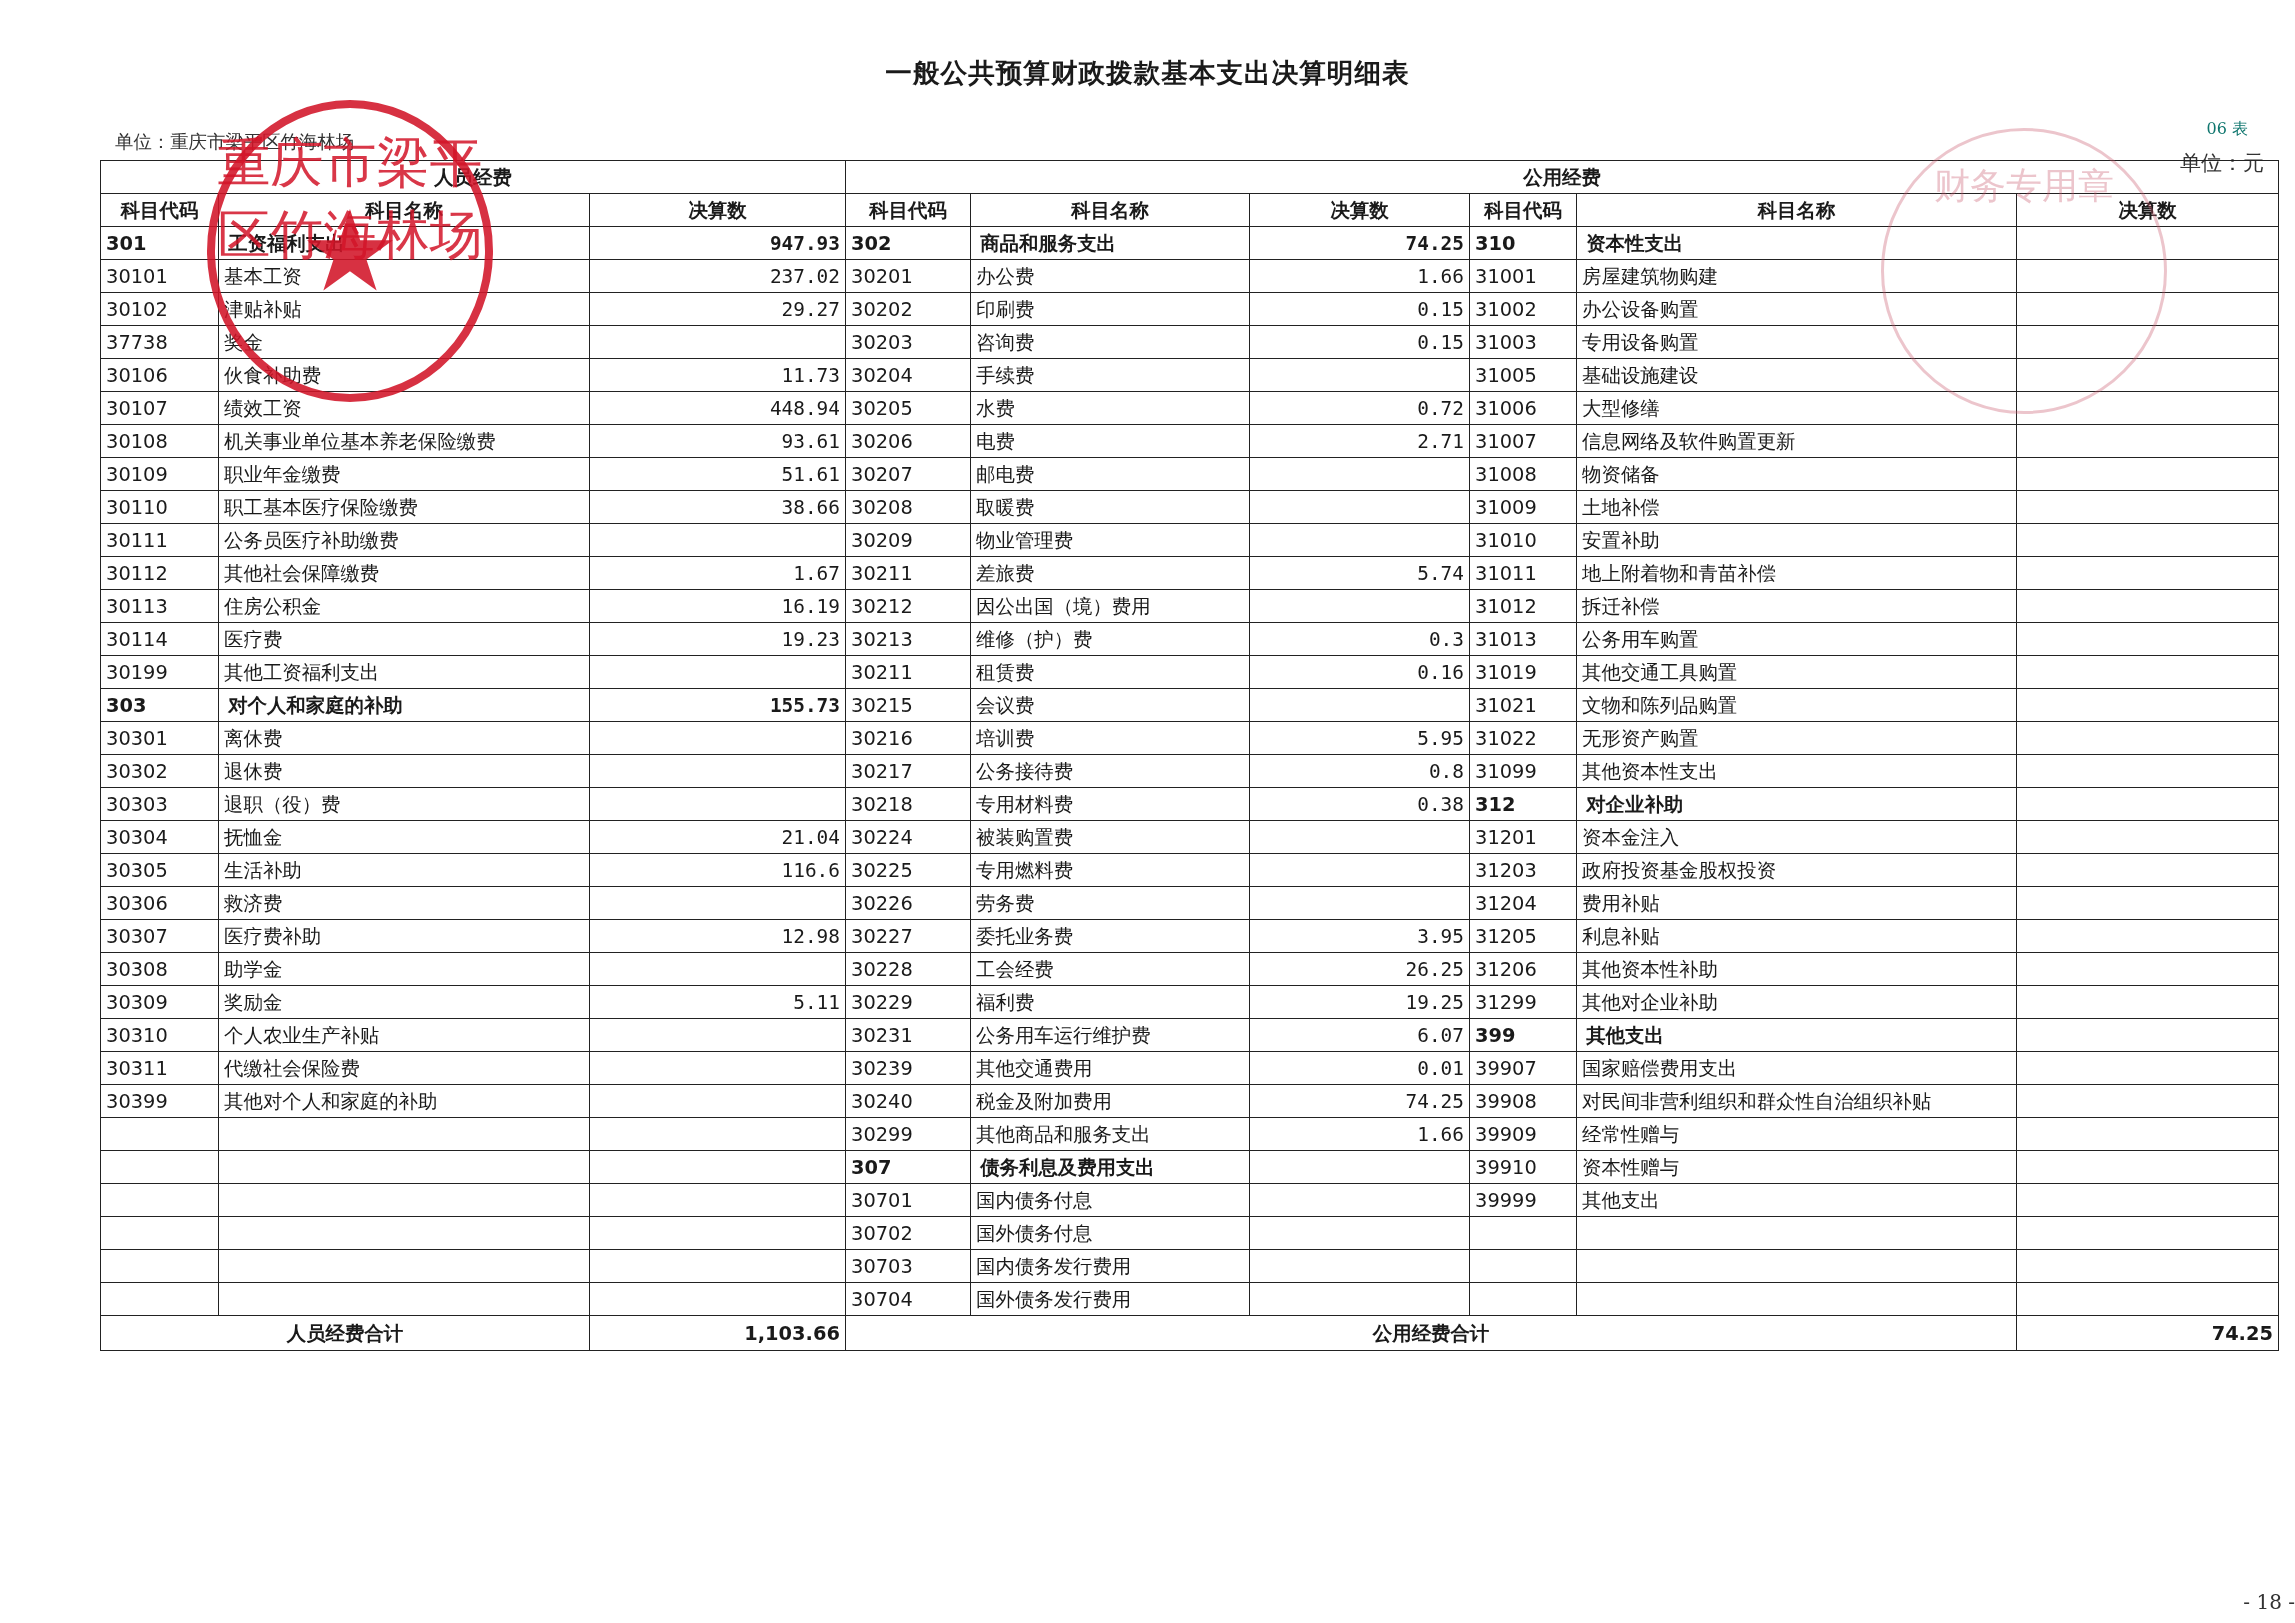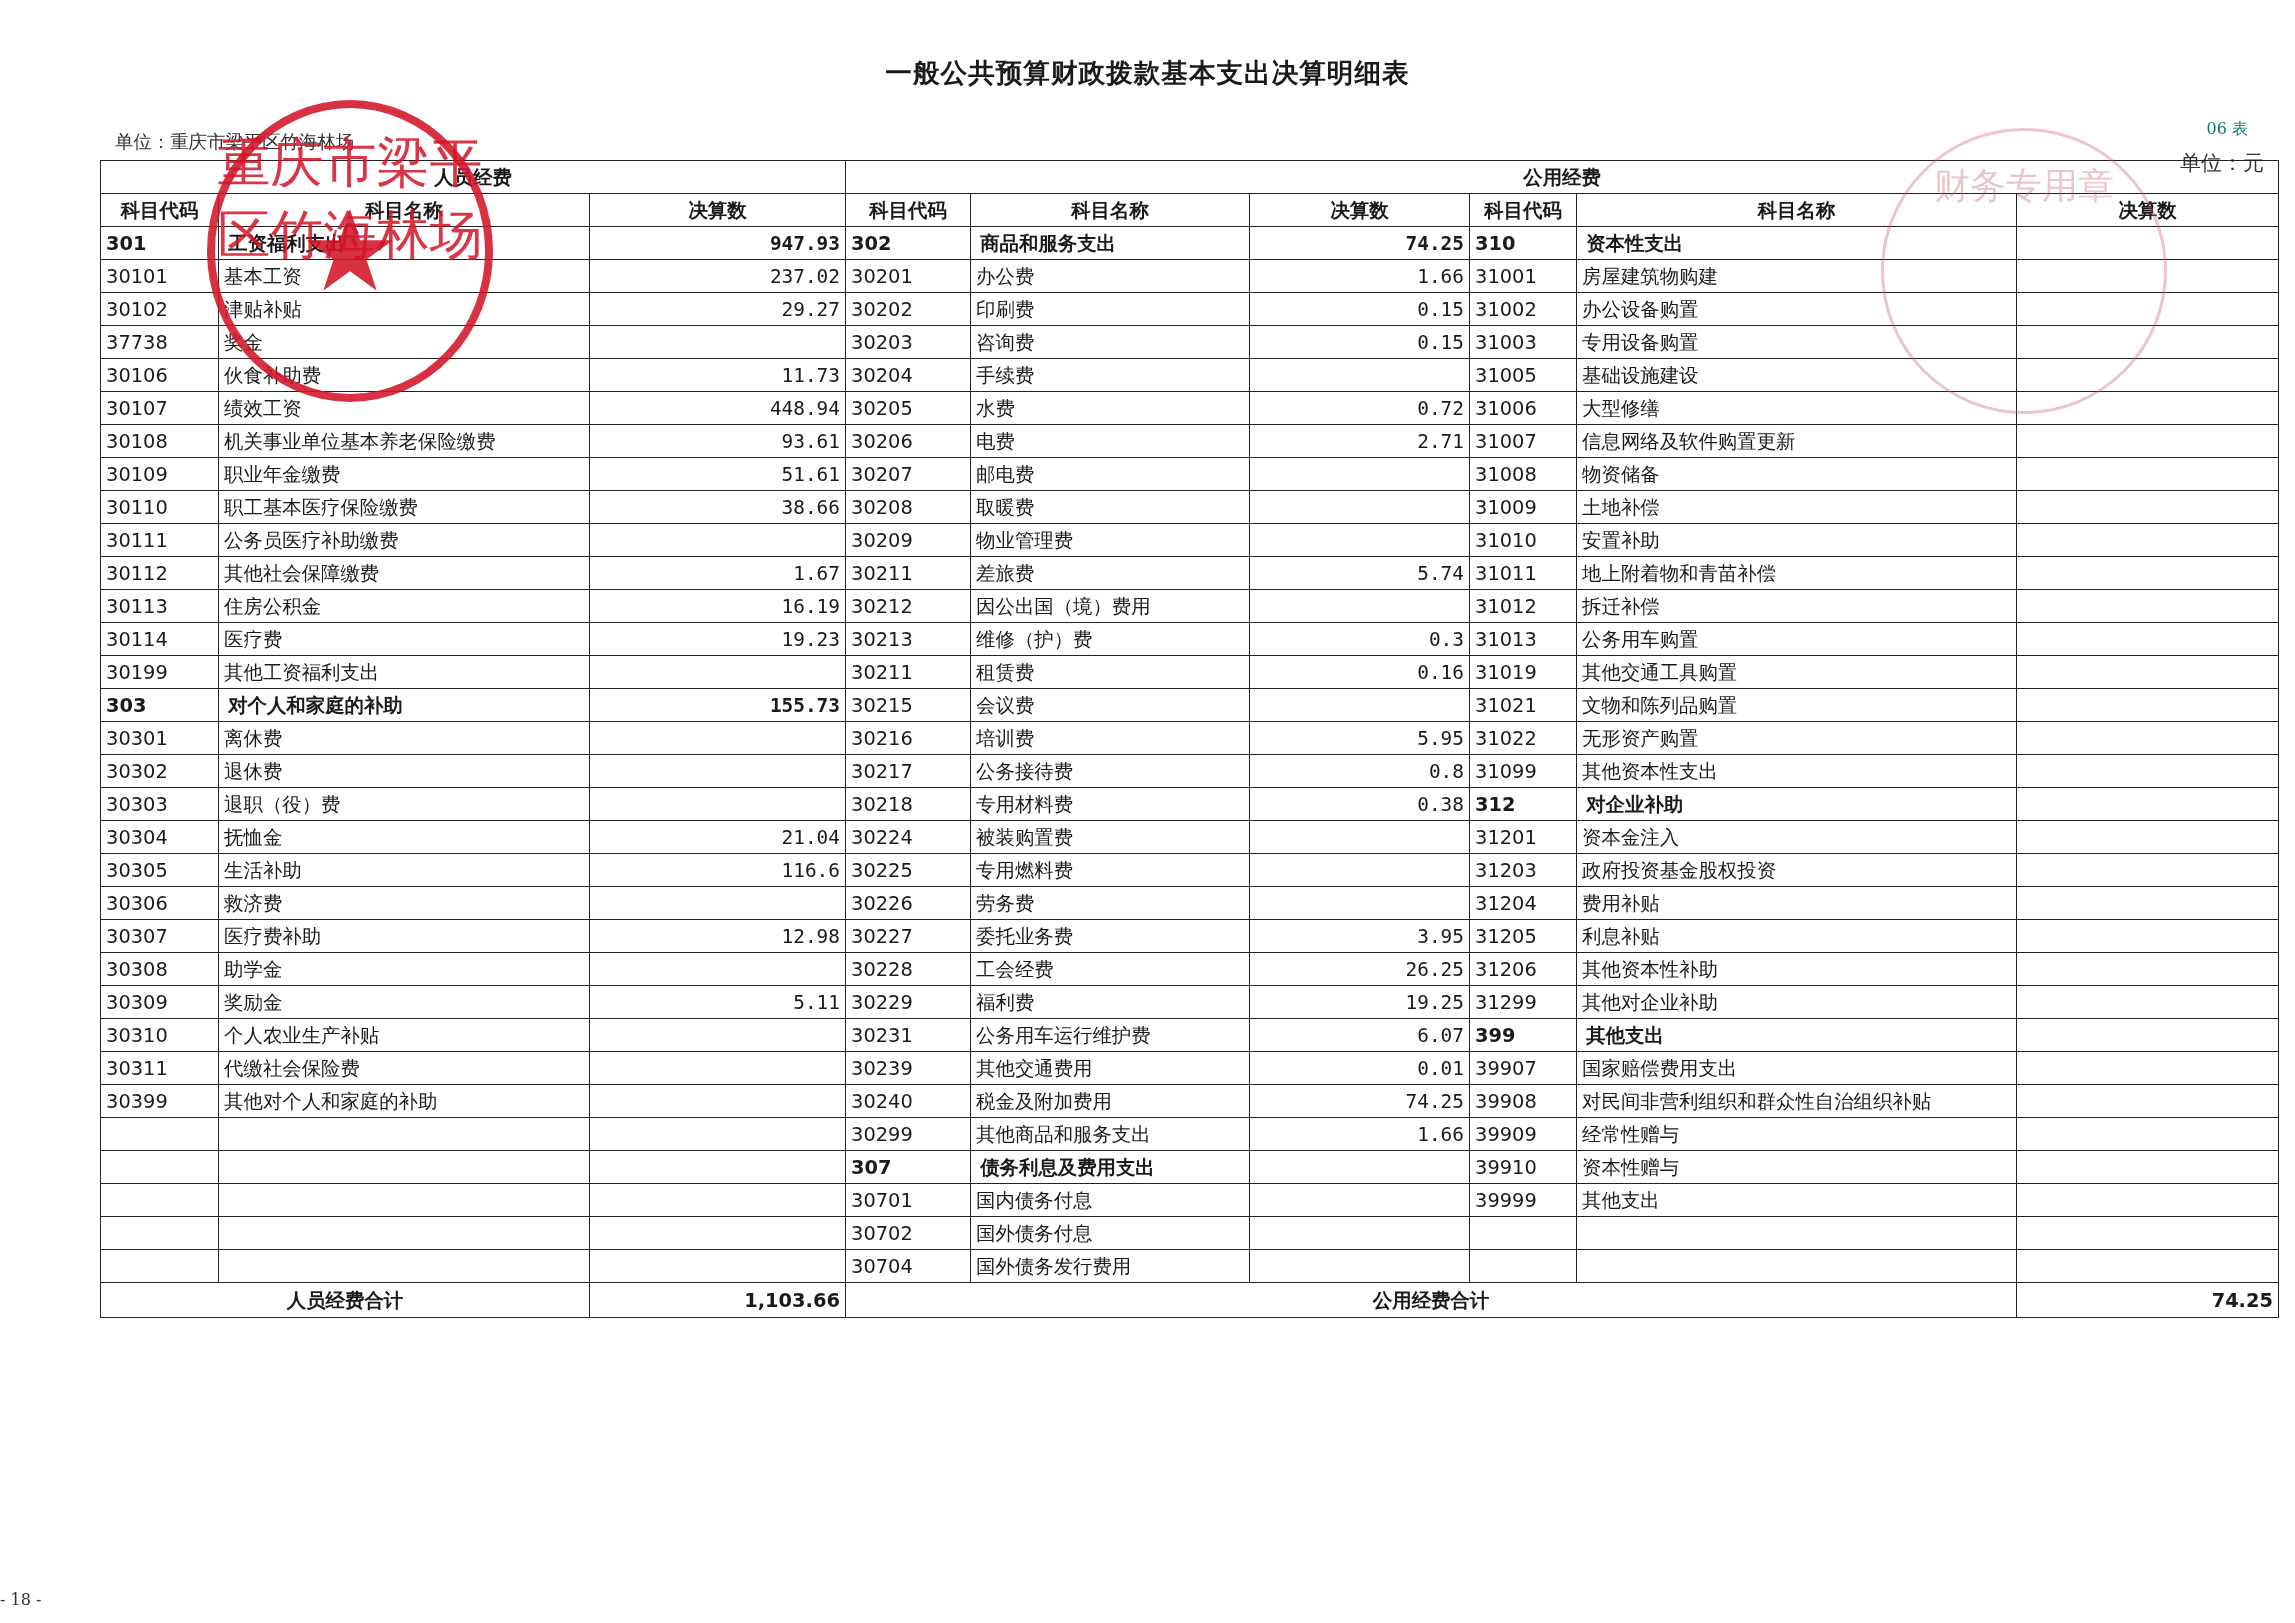--- a/index.html
+++ b/index.html
@@ -20,21 +20,21 @@
   th.group { height:41px; }
   th.colh { height:61px; }
   td.code { text-align:left; font-family:"DejaVu Sans","Liberation Sans",sans-serif; font-size:18.4px; }
   td.name { text-align:left; padding-left:36px; }
   td.name.cat { padding-left:9.2px; font-weight:bold; font-family:"DejaVu Sans","Liberation Sans",sans-serif;margin-top:19px; }
   td.code.cat { font-weight:bold; }
   td.amt { text-align:right; padding-right:7.2px; font-family:"DejaVu Sans Mono","Liberation Mono",monospace; font-size:18.4px; }
   td.amt.cat { font-weight:bold; }
   tr.total td { height:34px; font-family:"DejaVu Sans","Liberation Sans",sans-serif; font-weight:bold; }
   td.total-label { text-align:center; }
-  .page-no { position:absolute; top:1590px; left:0; width:2295px; text-align:left; font-size:16px; color:#333; }
+  .page-no { position:absolute; top:1590px; left:0; width:2295px; text-align:right; font-size:20px; color:#333; }
   .seal { position:absolute; border-radius:50%; pointer-events:none; }
   .seal-left { left:207px; top:100px; width:286px; height:302px; border:8.2px solid rgba(210,20,40,0.88);
                box-sizing:border-box; }
   .seal-left .star { position:absolute; left:50%; top:50%; transform:translate(-50%,-50%);
                font-size:112px; color:rgba(210,20,40,0.88); line-height:1; }
   .seal-left .seal-text { position:absolute; top:20.4px; left:0; width:100%; text-align:center;
                font-size:53px; color:rgba(210,20,40,0.85); font-family:"DejaVu Sans",sans-serif; }
   .seal-right { left:1881px; top:128px; width:286px; height:286px; border:3.1px solid rgba(200,90,110,0.35);
                box-sizing:border-box; }
   .seal-right .seal-text { position:absolute; top:31px; left:0; width:100%; text-align:center;
@@ -416,20 +416,31 @@
         <td class="name">国外债务付息</td>
         <td class="amt"></td>
         <td class="code"></td>
         <td class="name"></td>
         <td class="amt"></td>
       </tr>
       <tr>
         <td class="code"></td>
         <td class="name"></td>
         <td class="amt"></td>
+        <td class="code">30703</td>
+        <td class="name">国内债务发行费用</td>
+        <td class="amt"></td>
+        <td class="code"></td>
+        <td class="name"></td>
+        <td class="amt"></td>
+      </tr>
+      <tr>
+        <td class="code"></td>
+        <td class="name"></td>
+        <td class="amt"></td>
         <td class="code">30704</td>
         <td class="name">国外债务发行费用</td>
         <td class="amt"></td>
         <td class="code"></td>
         <td class="name"></td>
         <td class="amt"></td>
       </tr>
     </tbody>
   <tfoot>
     <tr class="total">

